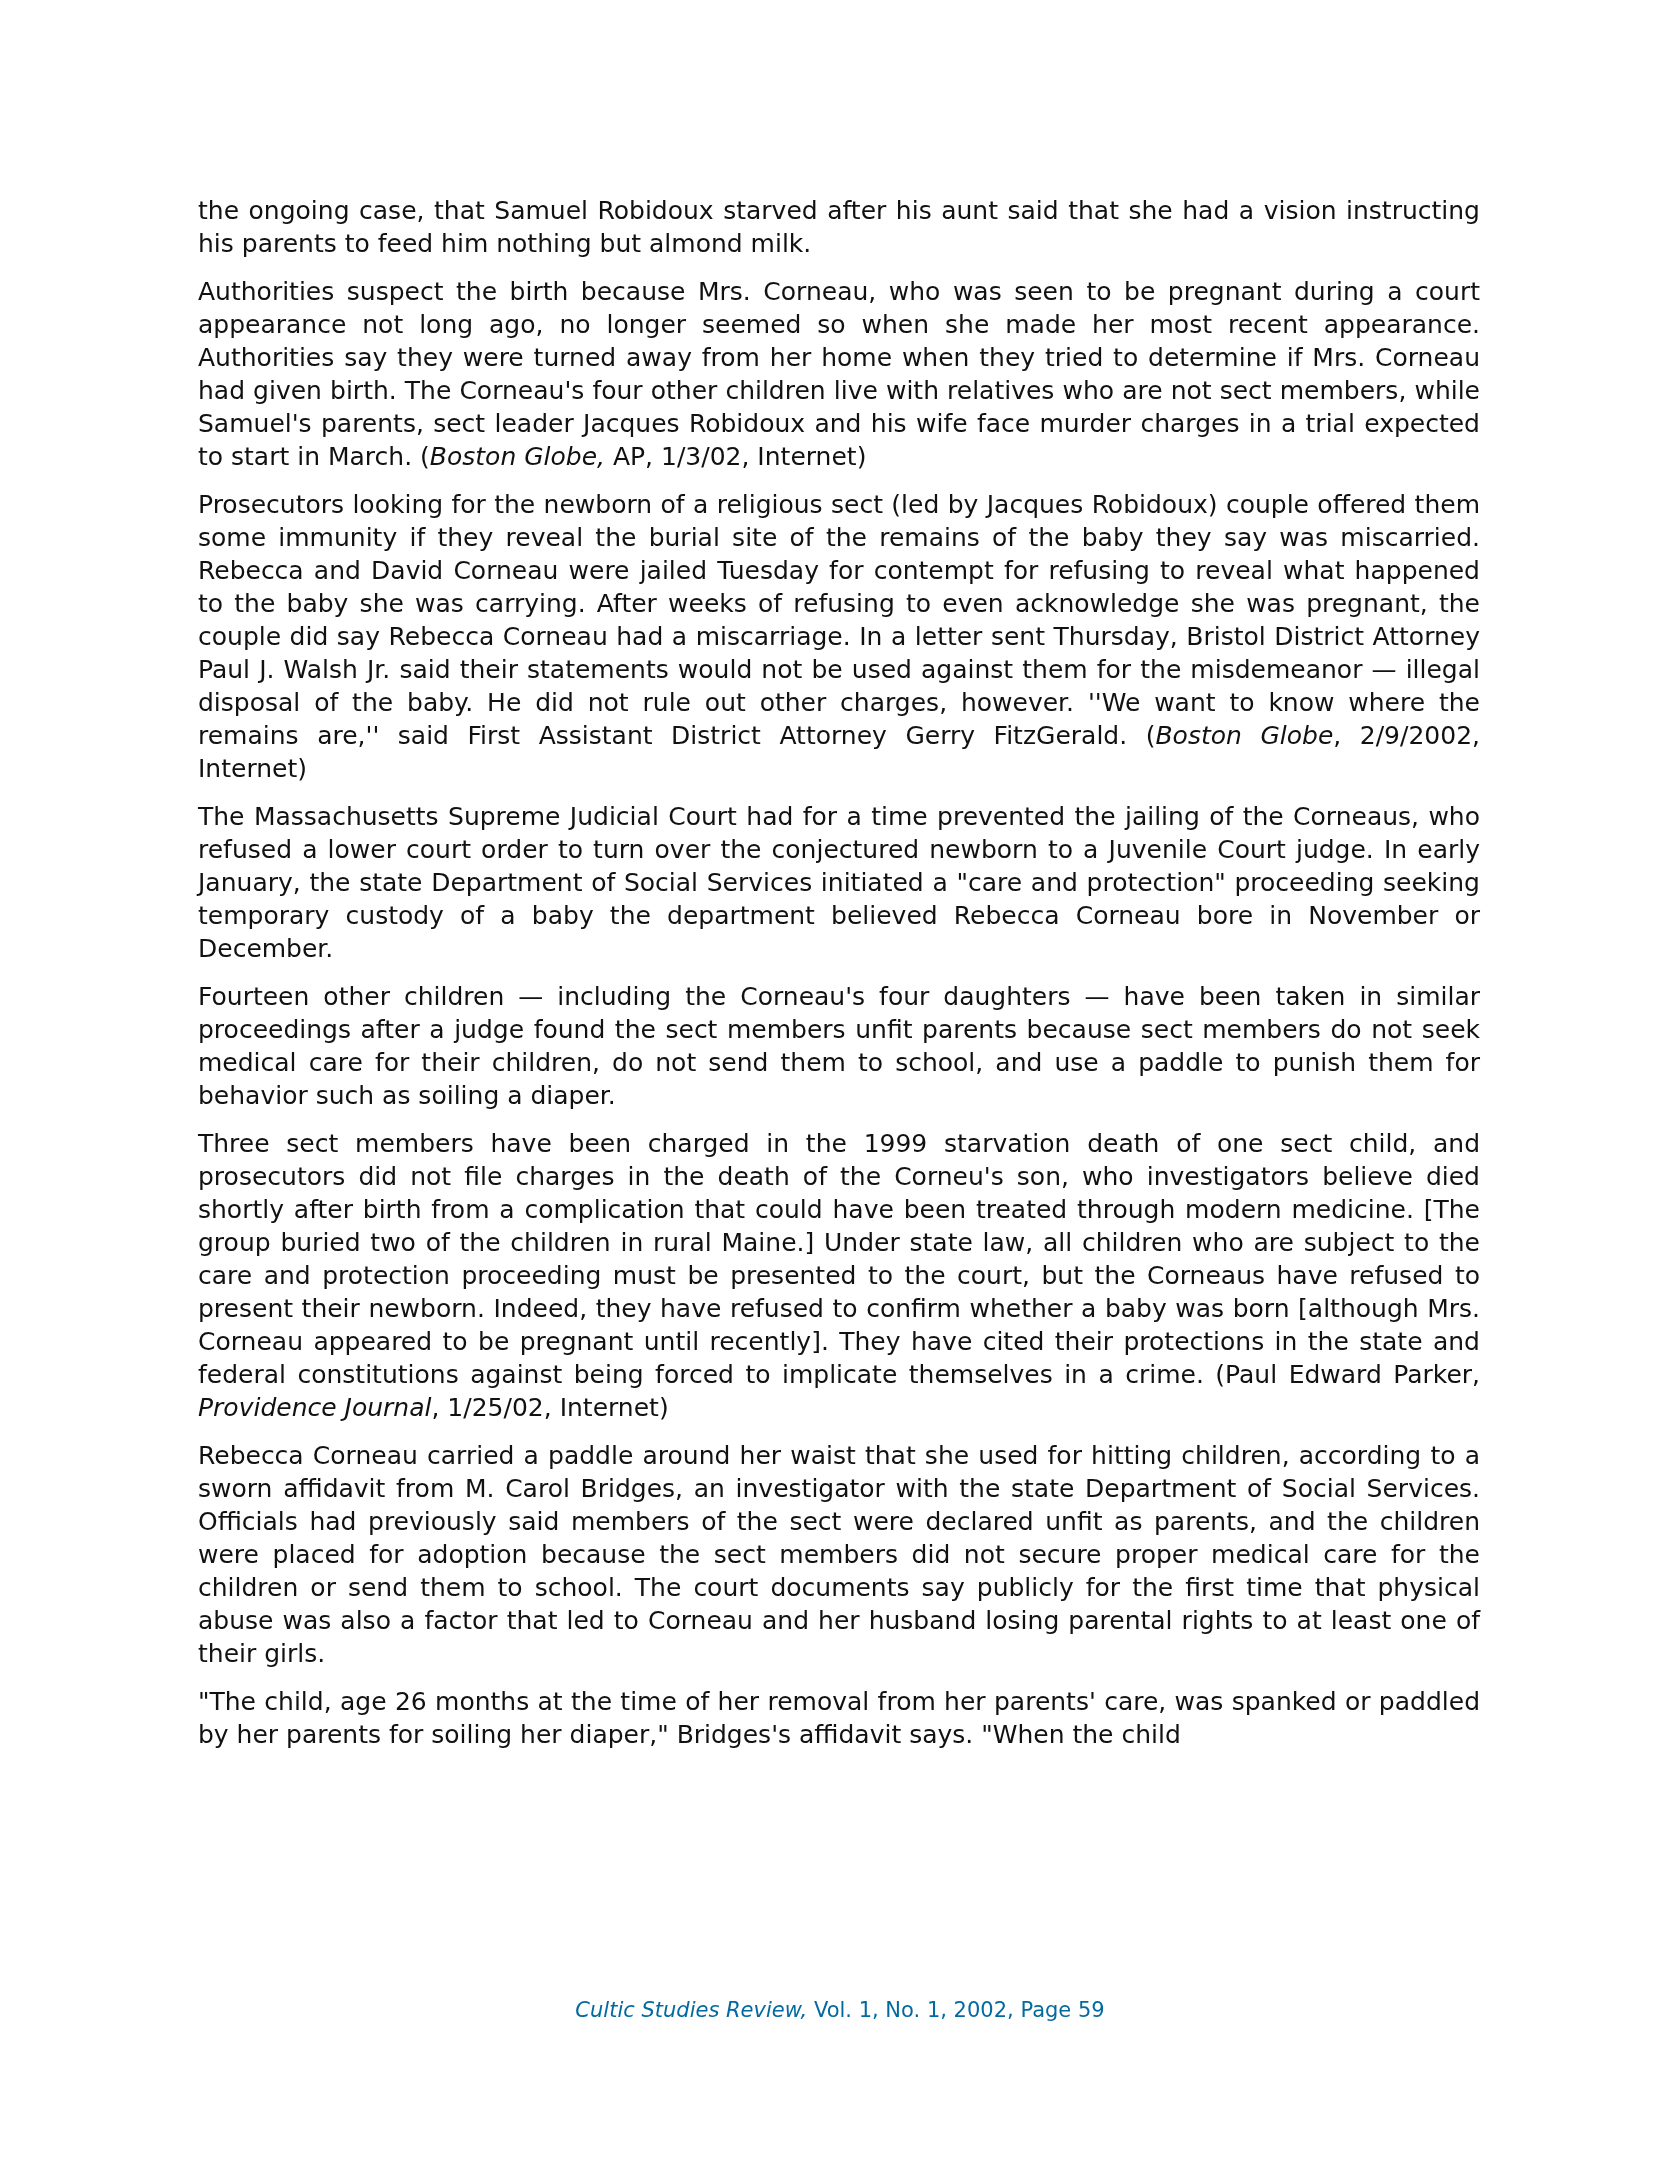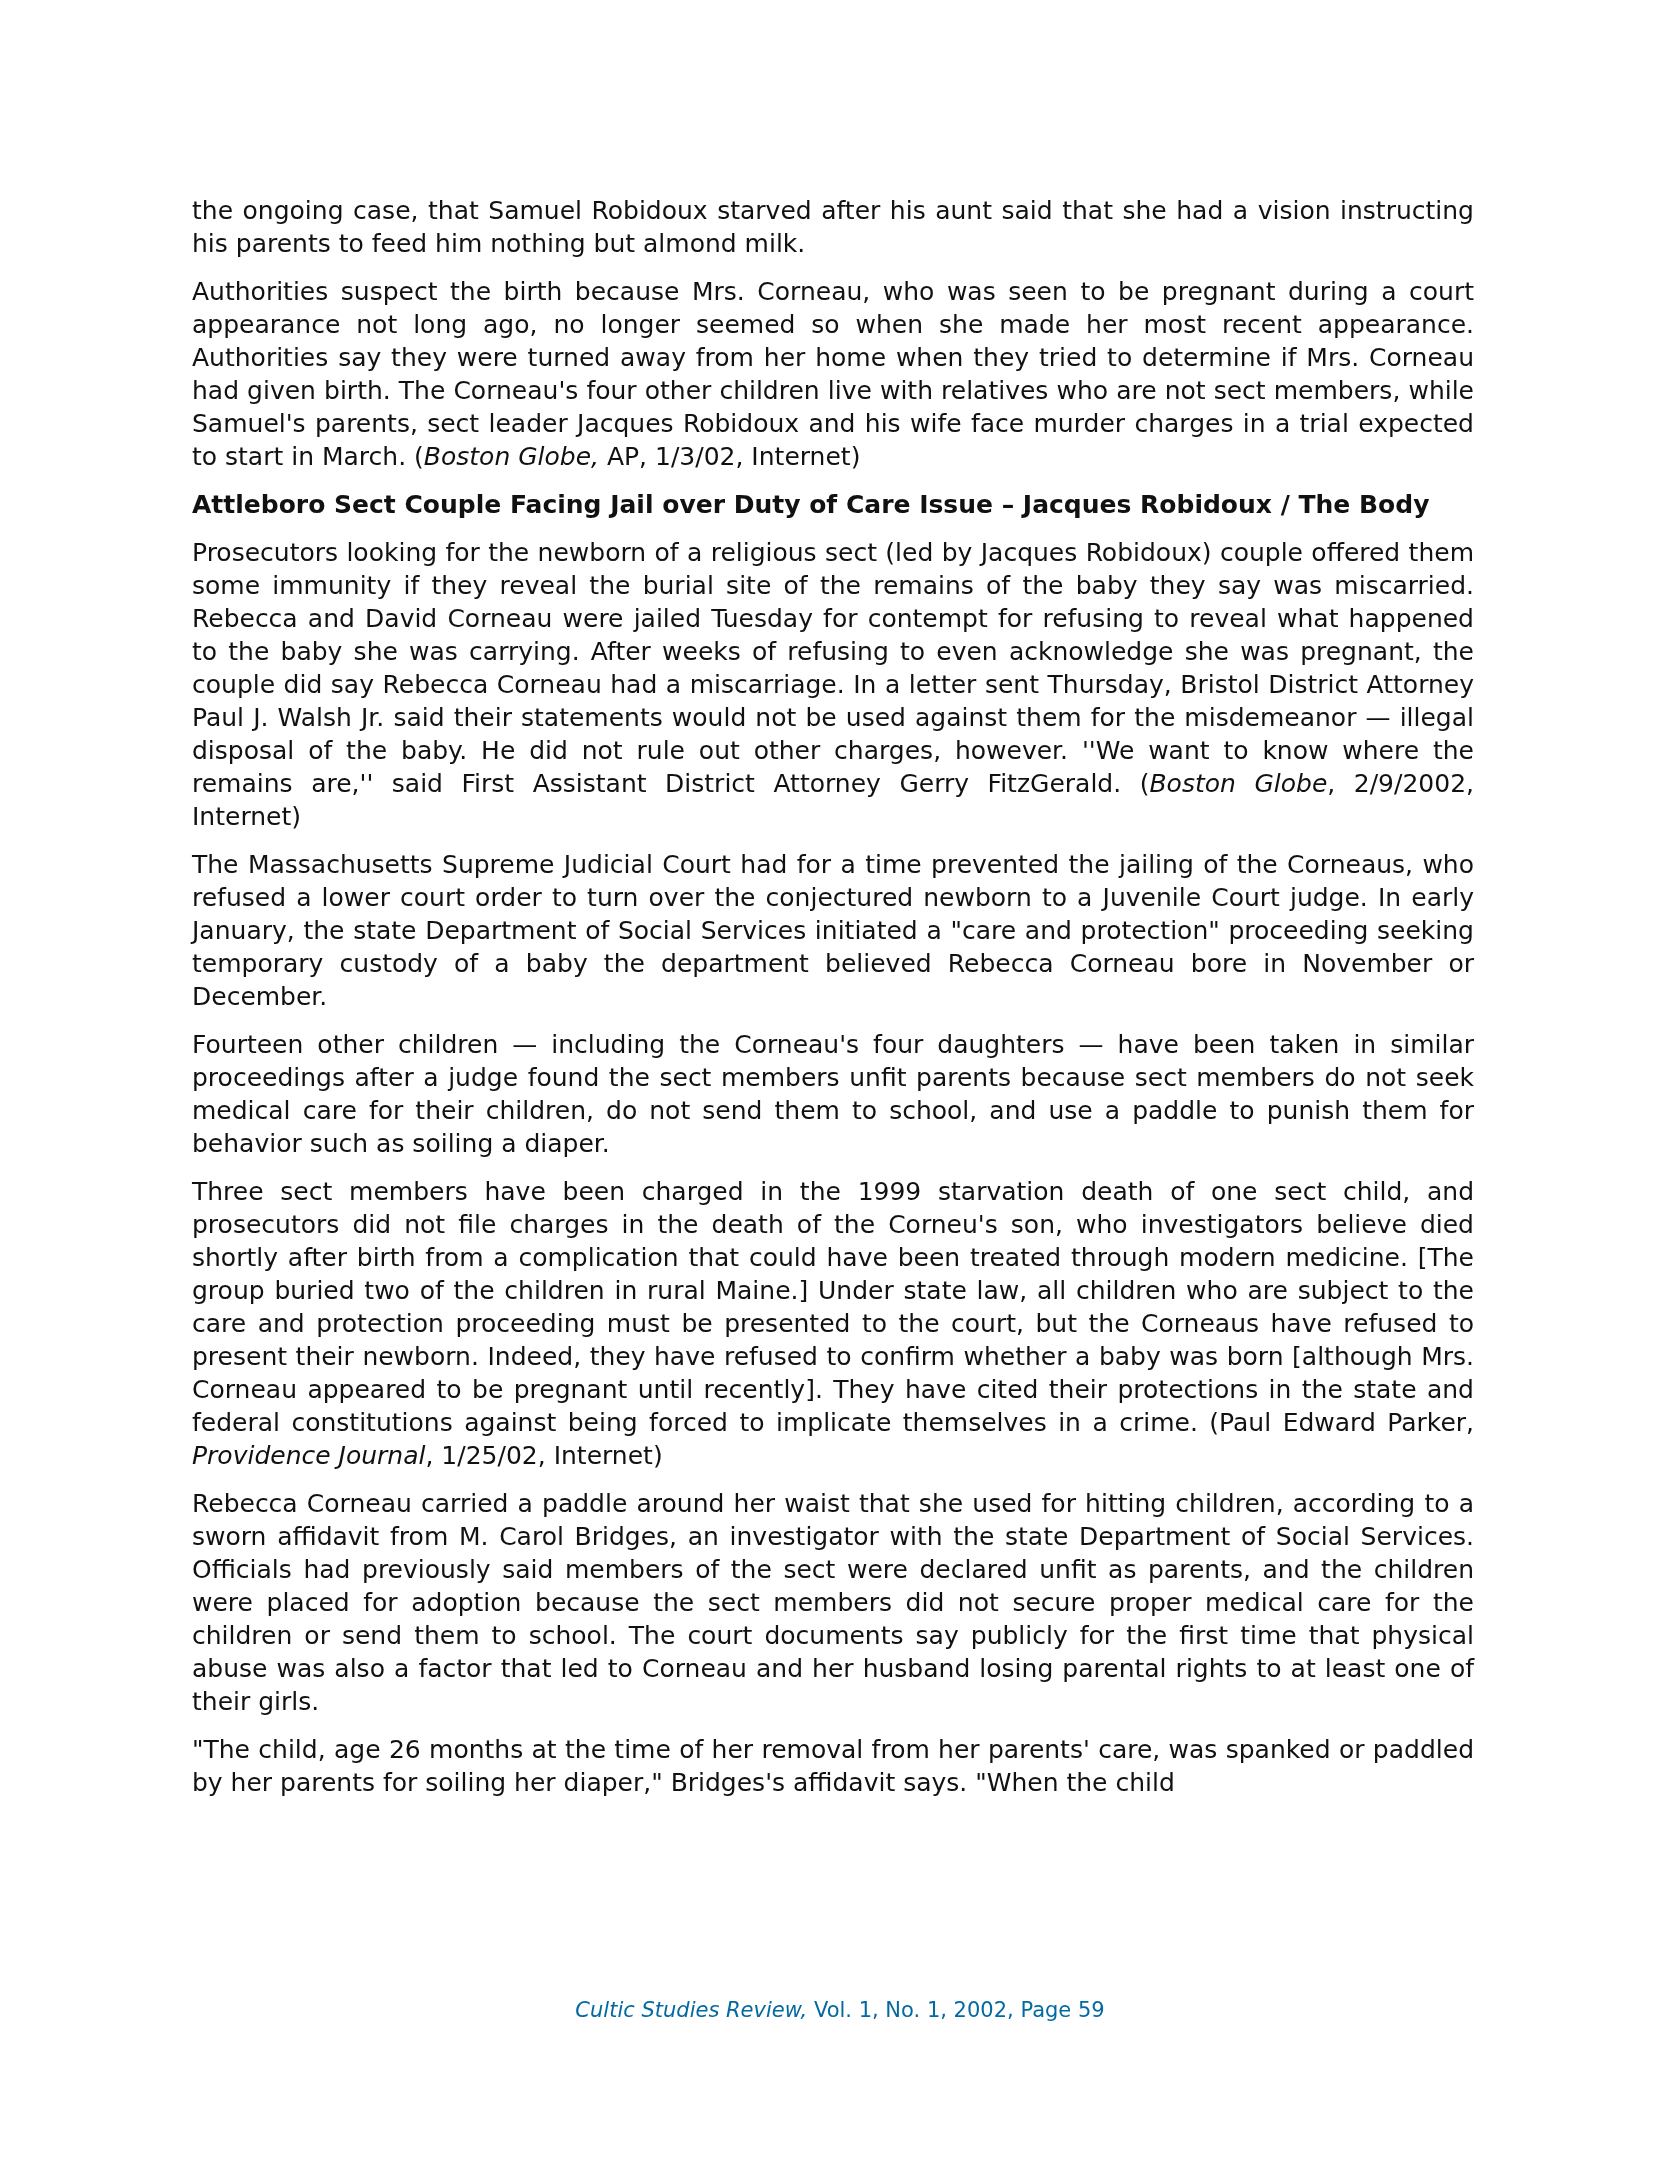--- a/index.html
+++ b/index.html
@@ -10,21 +10,21 @@
     body {
       width: 1680px;
       height: 2174px;
       position: relative;
       overflow: hidden;
       color: #111111;
       font-family: "DejaVu Sans", sans-serif;
     }
     .page {
       position: absolute;
-      left: 192px;
+      left: 198px;
       top: 194px;
       width: 1282px;
     }
     .para {
       font-size: 25px;
       line-height: 33px;
       text-align: justify;
       margin: 0 0 15px 0;
       letter-spacing: 0px;
       word-spacing: 0px;
@@ -49,21 +49,20 @@
     }
   </style>
 </head>
 <body>
 
 <div class="page">
   <div id="before-heading">
       <p class="para"><span>the ongoing case, that Samuel Robidoux starved after his aunt said that she had a vision instructing his parents to feed him nothing but almond milk.</span></p>
       <p class="para"><span>Authorities suspect the birth because Mrs. Corneau, who was seen to be pregnant during a court appearance not long ago, no longer seemed so when she made her most recent appearance. Authorities say they were turned away from her home when they tried to determine if Mrs. Corneau had given birth. The Corneau's four other children live with relatives who are not sect members, while Samuel's parents, sect leader Jacques Robidoux and his wife face murder charges in a trial expected to start in March. (</span><i>Boston Globe,</i><span> AP, 1/3/02, Internet)</span></p>
     </div>
-  <p class="heading">Attleboro Sect Couple Facing Jail over Duty of Care Issue – Jacques Robidoux / The Body</p>
   <div id="after-heading">
       <p class="para"><span>Prosecutors looking for the newborn of a religious sect (led by Jacques Robidoux) couple offered them some immunity if they reveal the burial site of the remains of the baby they say was miscarried. Rebecca and David Corneau were jailed Tuesday for contempt for refusing to reveal what happened to the baby she was carrying. After weeks of refusing to even acknowledge she was pregnant, the couple did say Rebecca Corneau had a miscarriage. In a letter sent Thursday, Bristol District Attorney Paul J. Walsh Jr. said their statements would not be used against them for the misdemeanor — illegal disposal of the baby. He did not rule out other charges, however. ''We want to know where the remains are,'' said First Assistant District Attorney Gerry FitzGerald. (</span><i>Boston Globe</i><span>, 2/9/2002, Internet)</span></p>
       <p class="para"><span>The Massachusetts Supreme Judicial Court had for a time prevented the jailing of the Corneaus, who refused a lower court order to turn over the conjectured newborn to a Juvenile Court judge. In early January, the state Department of Social Services initiated a "care and protection" proceeding seeking temporary custody of a baby the department believed Rebecca Corneau bore in November or December.</span></p>
       <p class="para"><span>Fourteen other children — including the Corneau's four daughters — have been taken in similar proceedings after a judge found the sect members unfit parents because sect members do not seek medical care for their children, do not send them to school, and use a paddle to punish them for behavior such as soiling a diaper.</span></p>
       <p class="para"><span>Three sect members have been charged in the 1999 starvation death of one sect child, and prosecutors did not file charges in the death of the Corneu's son, who investigators believe died shortly after birth from a complication that could have been treated through modern medicine. [The group buried two of the children in rural Maine.] Under state law, all children who are subject to the care and protection proceeding must be presented to the court, but the Corneaus have refused to present their newborn. Indeed, they have refused to confirm whether a baby was born [although Mrs. Corneau appeared to be pregnant until recently]. They have cited their protections in the state and federal constitutions against being forced to implicate themselves in a crime. (Paul Edward Parker, </span><i>Providence Journal</i><span>, 1/25/02, Internet)</span></p>
       <p class="para"><span>Rebecca Corneau carried a paddle around her waist that she used for hitting children, according to a sworn affidavit from M. Carol Bridges, an investigator with the state Department of Social Services. Officials had previously said members of the sect were declared unfit as parents, and the children were placed for adoption because the sect members did not secure proper medical care for the children or send them to school. The court documents say publicly for the first time that physical abuse was also a factor that led to Corneau and her husband losing parental rights to at least one of their girls.</span></p>
       <p class="para"><span>"The child, age 26 months at the time of her removal from her parents' care, was spanked or paddled by her parents for soiling her diaper," Bridges's affidavit says. "When the child</span></p>
     </div>
 </div>
 

